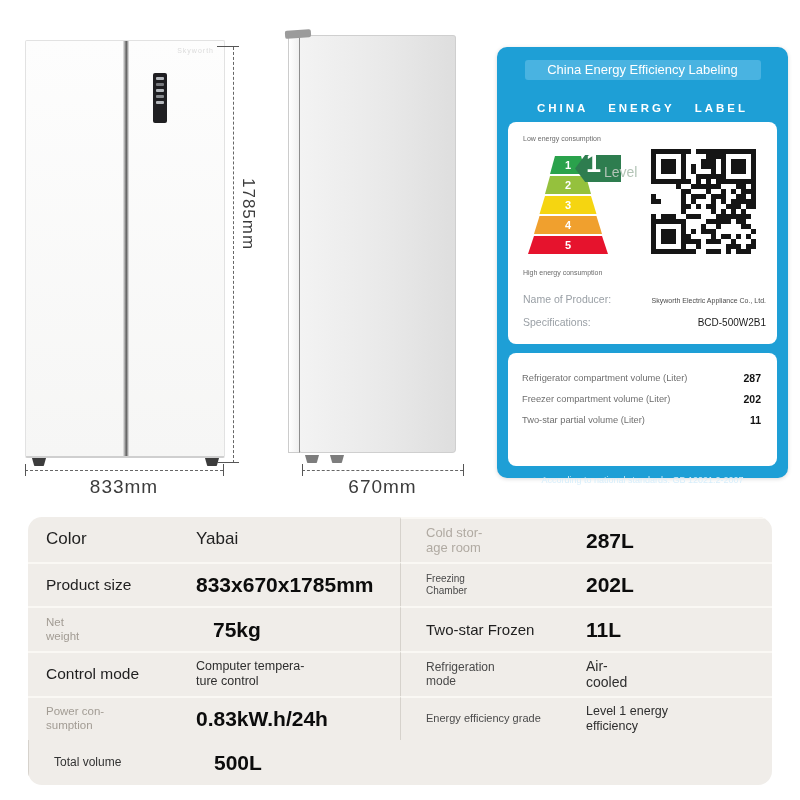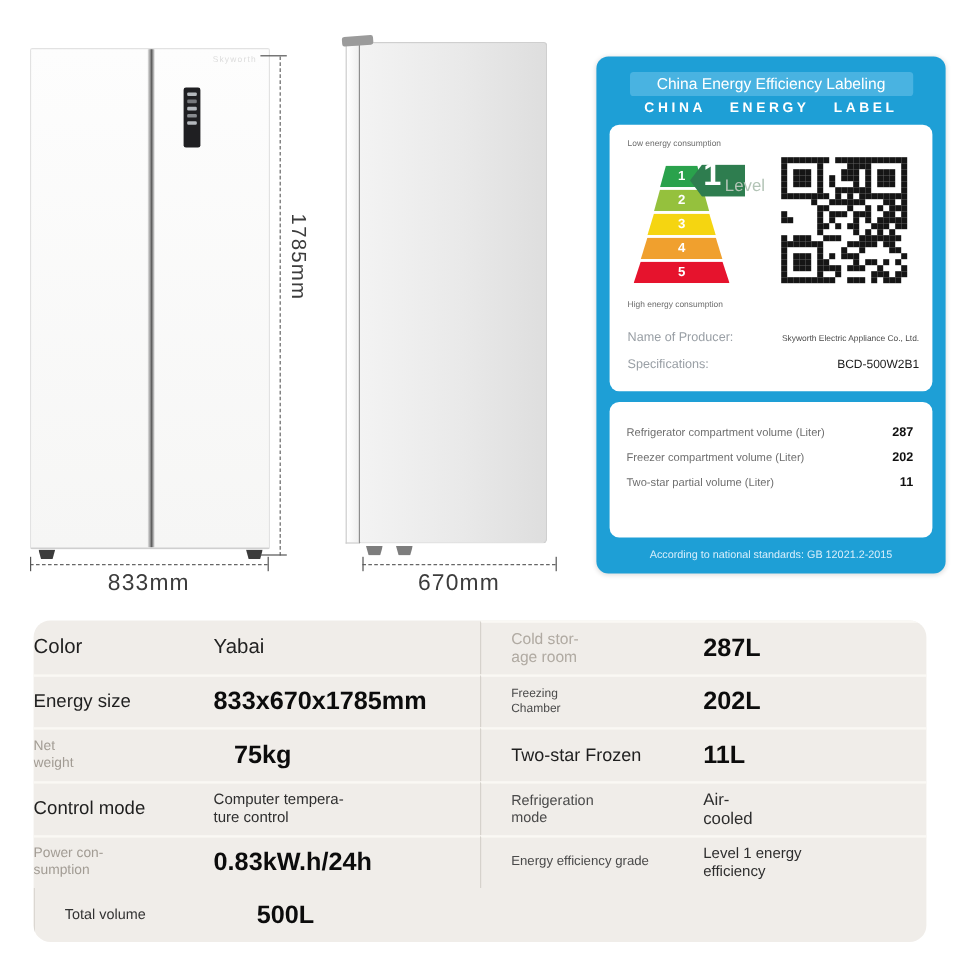--- a/index.html
+++ b/index.html
@@ -41,21 +41,21 @@
   .dim-label-v { position:absolute; left:238px; top:178px; writing-mode:vertical-rl;
     font-size:17px; color:#3c3c3c; letter-spacing:1px; }
   .dim-label-h { position:absolute; top:476px; font-size:19px; color:#3c3c3c;
     text-align:center; letter-spacing:1px; }
 
   
   .energy-label { position:absolute; left:497px; top:47px; width:291px; height:431px;
     background:#1e9fd6; border-radius:10px; box-shadow:0 1px 4px rgba(0,0,0,.15); }
   .el-title-band { margin:13px auto 0; width:236px; background:#49b3e1; border-radius:3px;
     text-align:center; font-size:13px; color:#fff; padding:2px 0 3px; }
-  .el-subtitle { margin-top:4px; text-align:center; font-size:11.5px; font-weight:bold;
+  .el-subtitle { margin-top:22px; text-align:center; font-size:11.5px; font-weight:bold;
     color:#fff; letter-spacing:3px; word-spacing:14px; }
   .el-card { position:relative; margin:9px 11px 0; background:#fff; border-radius:8px; }
   .el-card1 { height:222px; margin-top:8px; }
   .consumption-note { position:absolute; font-size:7px; color:#6b6b6b; left:15px; }
   .pyramid { position:absolute; left:18px; top:34px; width:84px; }
   .pyramid .seg { height:18px; margin-bottom:2px; display:flex; align-items:center;
     justify-content:center; color:#fff; font-weight:bold; font-size:11px; }
   .badge { position:absolute; left:67px; top:33px; width:46px; height:27px; background:#2e7d4f;
     clip-path:polygon(0 50%,22% 0,100% 0,100% 100%,22% 100%); }
   .badge-number { position:absolute; left:78px; top:28px; font-size:27px; font-weight:bold;
@@ -80,21 +80,21 @@
   .el-footer { margin-top:9px; text-align:center; font-size:9px; color:#d7eefb; }
 
   
   .spec-table { position:absolute; left:28px; top:517px; width:744px; height:268px;
     background:#f0ede9; border-radius:14px; overflow:hidden;
     display:grid; grid-template-columns:1fr 1fr; grid-auto-flow:column;
     grid-template-rows:repeat(6,1fr); }
   .cell { display:flex; align-items:center; border-top:2px solid #faf8f4; }
   .cell.r0 { border-top:none; }
   .col-right .cell { border-left:1px solid #d6d2cc; }
-  .cell { }
+  .cell { padding-left:18px; }
   .col-right .cell { padding-left:25px; }
   .lbl { width:150px; white-space:pre-line; line-height:1.2; }
   .col-right .lbl { width:160px; }
   .val { white-space:pre-line; line-height:1.2; }
   .lbl-lg { font-size:17px; color:#1f1f1f; }
   .lbl-md { font-size:15.5px; color:#1f1f1f; }
   .lbl-sm { font-size:12px; color:#333; }
   .lbl-xs { font-size:10px; color:#4a4a4a; }
   .lbl-gray { font-size:11.5px; color:#a29c94; }
   .lbl-gray2 { font-size:13px; color:#b0aaa2; }
@@ -437,31 +437,31 @@
       <div class="vol-row">
         <span class="k">Freezer compartment volume (Liter)</span>
         <span class="v">202</span>
       </div>
       <div class="vol-row">
         <span class="k">Two-star partial volume (Liter)</span>
         <span class="v">11</span>
       </div>
     </div>
 
-    <div class="el-footer">According to national standards: GB 12021.2-2015</div>
+    <div class="el-footer">According to national standards: GB 12021.2-2007</div>
   </div>
 
   <div class="spec-table">
 
     <div class="cell r0">
       <span class="lbl lbl-lg">Color</span>
       <span class="val val-reg">Yabai</span>
     </div>
     <div class="cell">
-      <span class="lbl lbl-md">Energy size</span>
+      <span class="lbl lbl-md">Product size</span>
       <span class="val val-big">833x670x1785mm</span>
     </div>
     <div class="cell">
       <span class="lbl lbl-gray">Net
 weight</span>
       <span class="val val-big" style="margin-left:17px;text-align:center;">75kg</span>
     </div>
     <div class="cell">
       <span class="lbl lbl-md">Control mode</span>
       <span class="val val-sm">Computer tempera-

